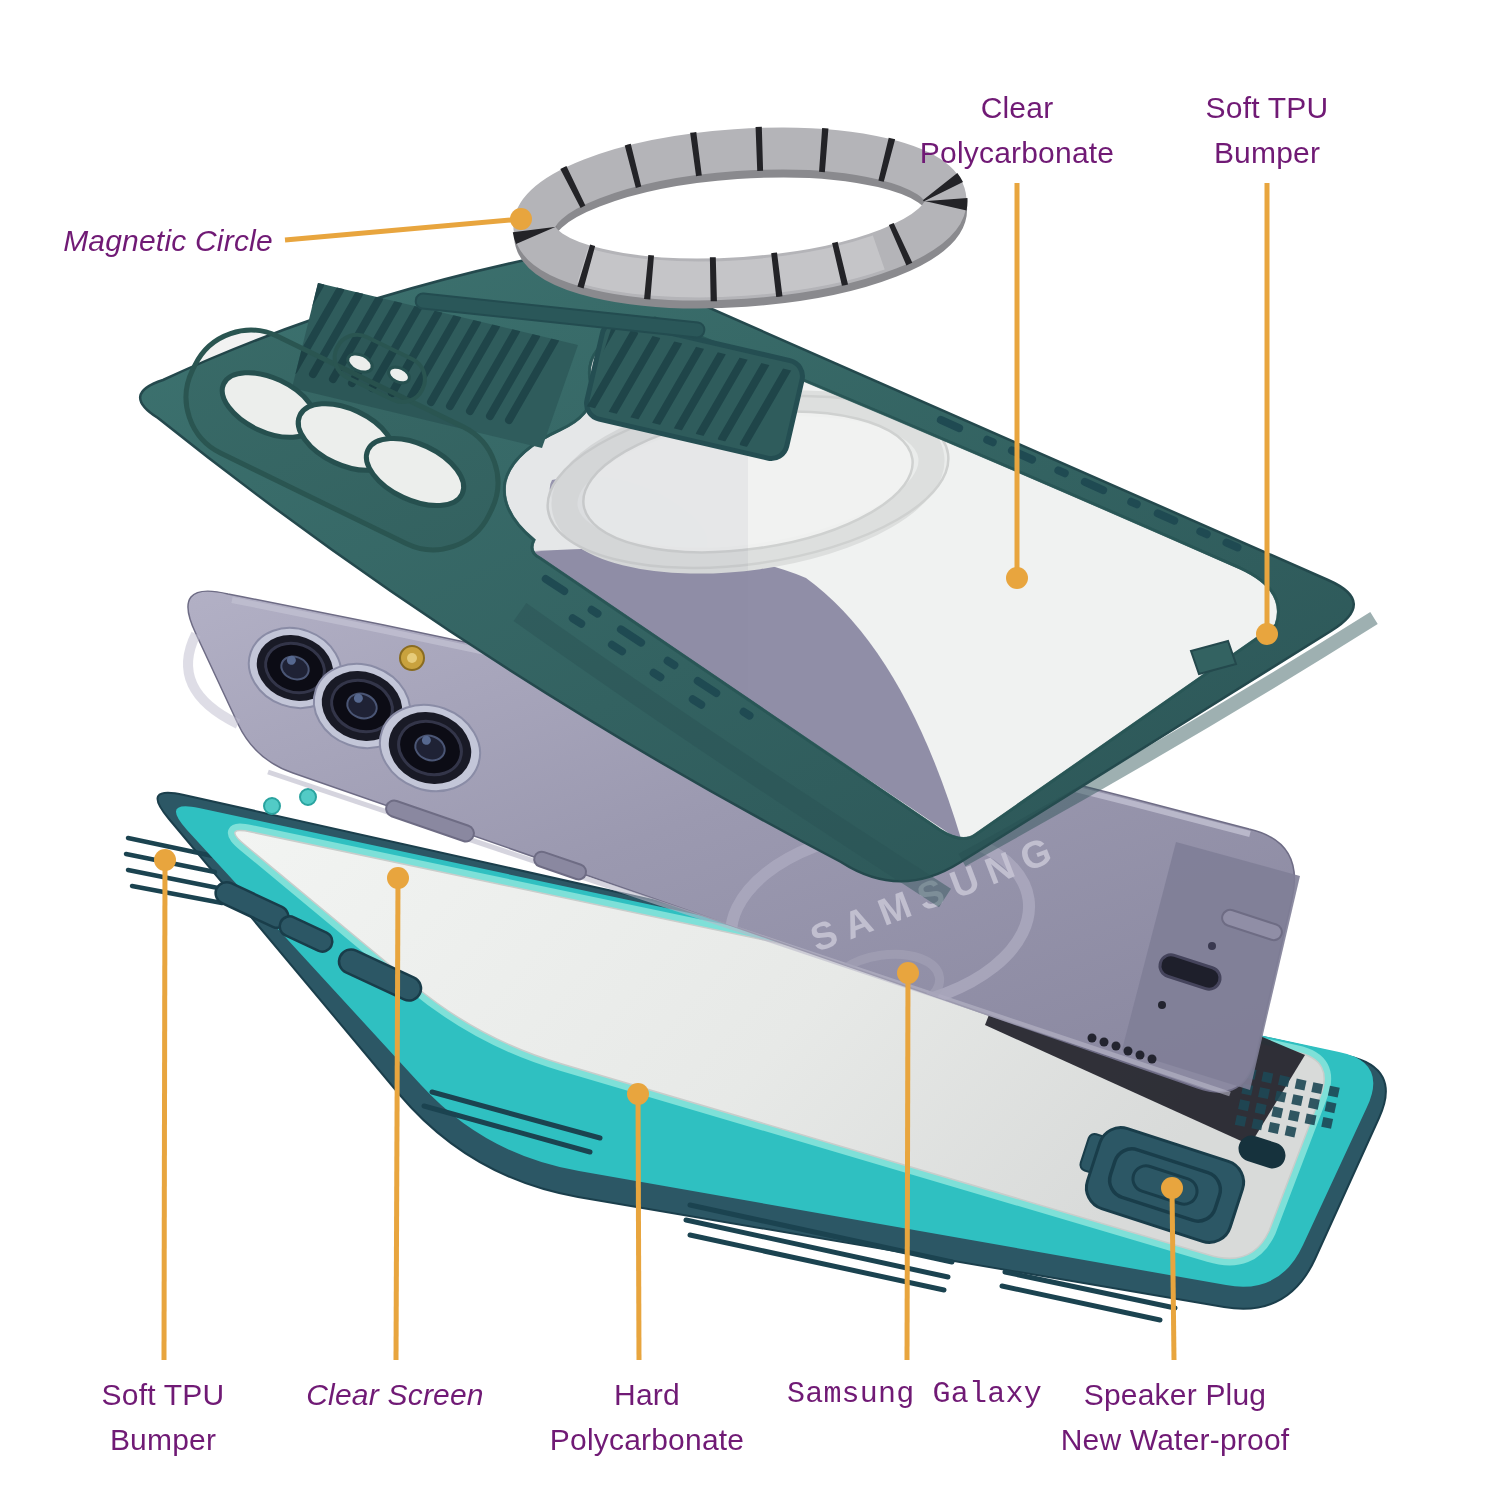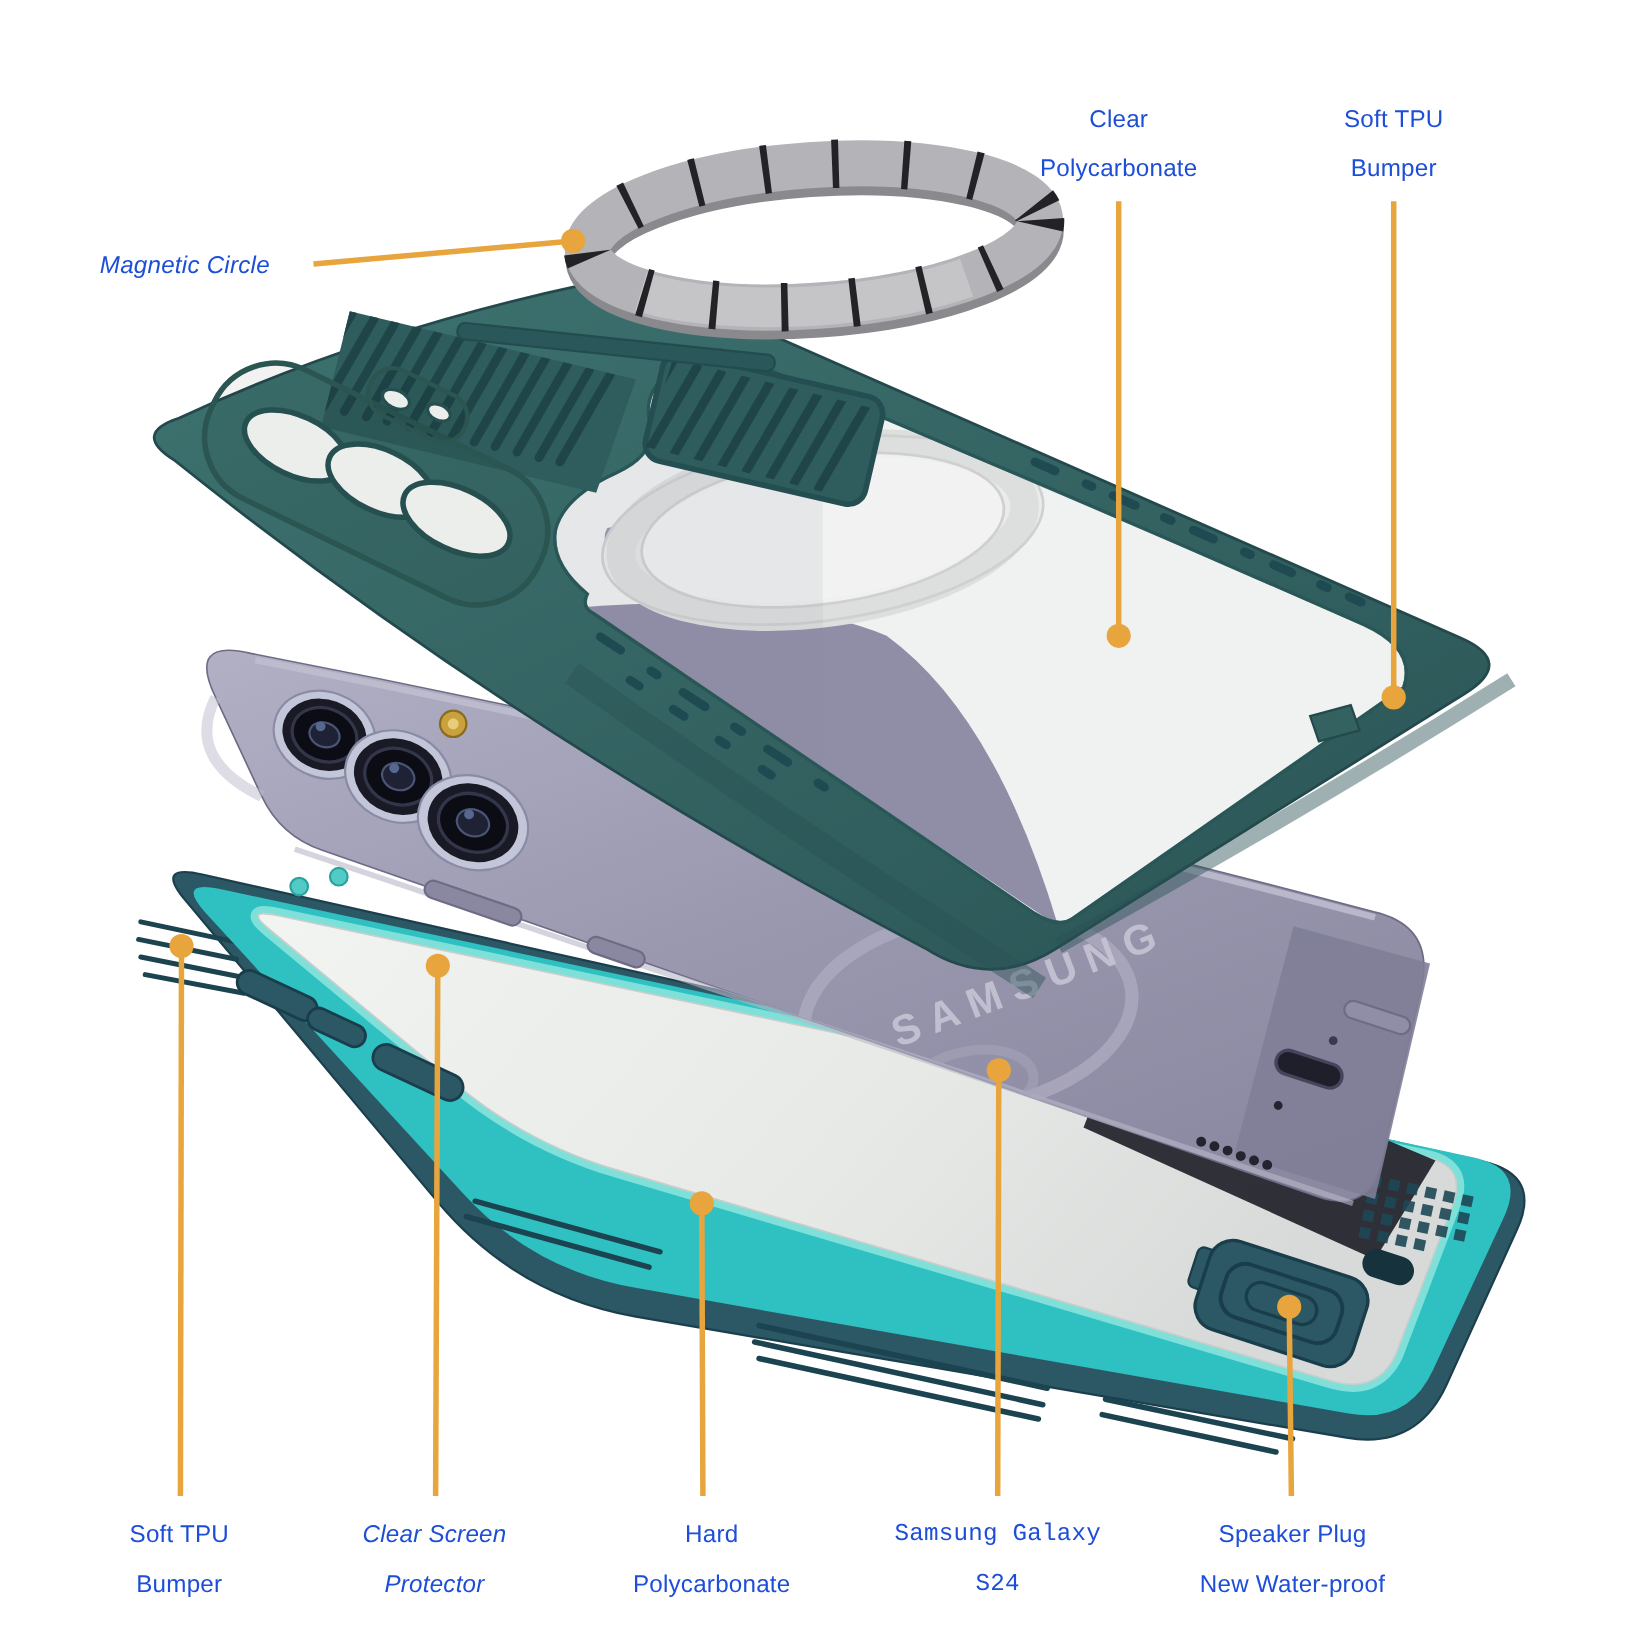--- a/index.html
+++ b/index.html
@@ -1,19 +1,19 @@
 <!DOCTYPE html>
 <html><head>
 <meta charset="utf-8">
 <style>
   html,body{margin:0;padding:0;background:#ffffff;}
   body{width:1500px;height:1500px;overflow:hidden;font-family:"Liberation Sans",sans-serif;}
   .stage{position:relative;width:1500px;height:1500px;background:#ffffff;}
   .stage svg{position:absolute;left:0;top:0;}
-  .lbl{position:absolute;color:#1d4ed8;font-size:22px;line-height:45px;text-align:center;letter-spacing:0.2px;}
+  .lbl{position:absolute;color:#701a75;font-size:30px;line-height:45px;text-align:center;letter-spacing:0.2px;}
   .lbl.single{text-align:center;line-height:40px;font-style:italic;}
   .lbl div{white-space:nowrap;}
 </style>
 </head>
 <body>
 
 <div class="stage">
 
 <svg width="1500" height="1500" viewBox="0 0 1500 1500">
   <defs>
@@ -319,31 +319,29 @@
   <div>Bumper</div>
 </div>
 
 <div class="lbl" style="left:53px;top:1372px;width:220px;">
   <div>Soft TPU</div>
   <div>Bumper</div>
 </div>
 
 <div class="lbl" style="left:275px;top:1372px;width:240px;font-style:italic;">
   <div>Clear Screen</div>
-  <div>Protector</div>
 </div>
 
 <div class="lbl" style="left:527px;top:1372px;width:240px;">
   <div>Hard</div>
   <div>Polycarbonate</div>
 </div>
 
 <div class="lbl" style="left:787px;top:1372px;width:240px;font-family:Liberation Mono, monospace;">
   <div>Samsung Galaxy</div>
-  <div>S24</div>
 </div>
 
 <div class="lbl" style="left:1045px;top:1372px;width:260px;">
   <div>Speaker Plug</div>
   <div>New Water-proof</div>
 </div>
 
 </div>
 
 </body></html>

